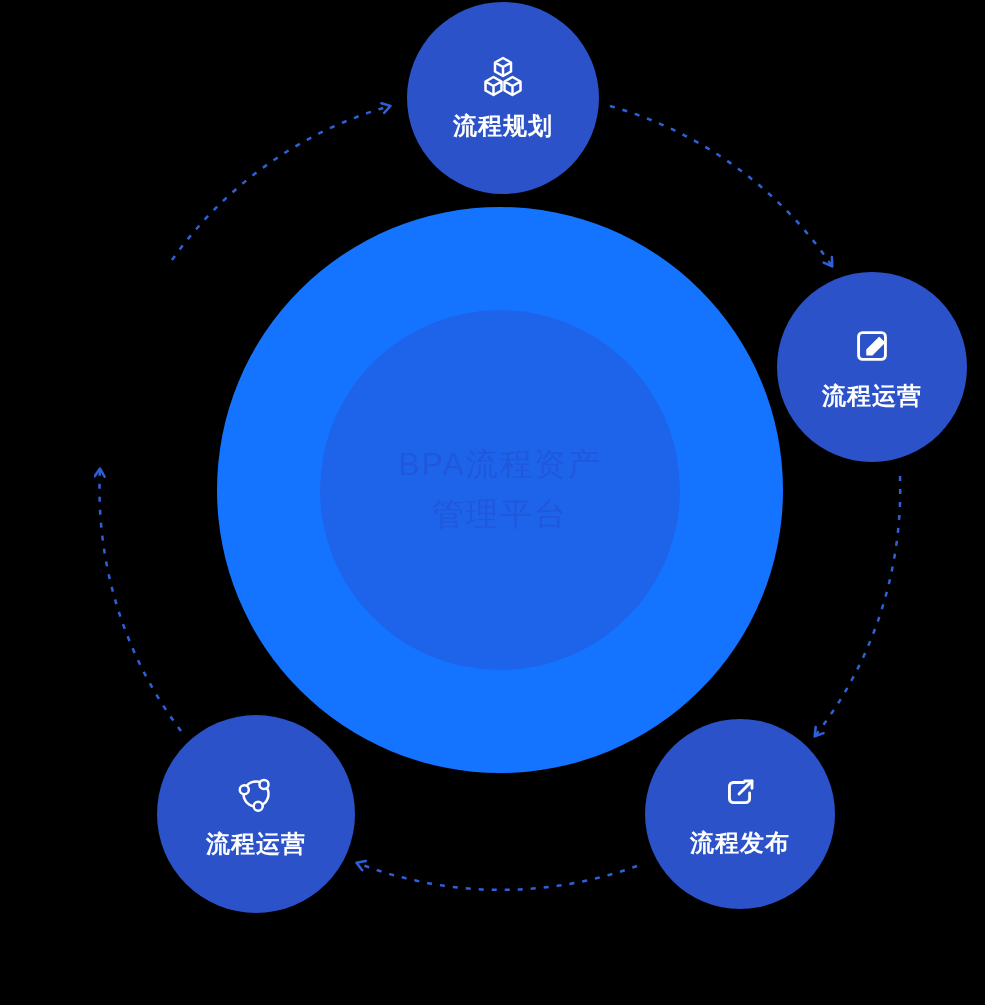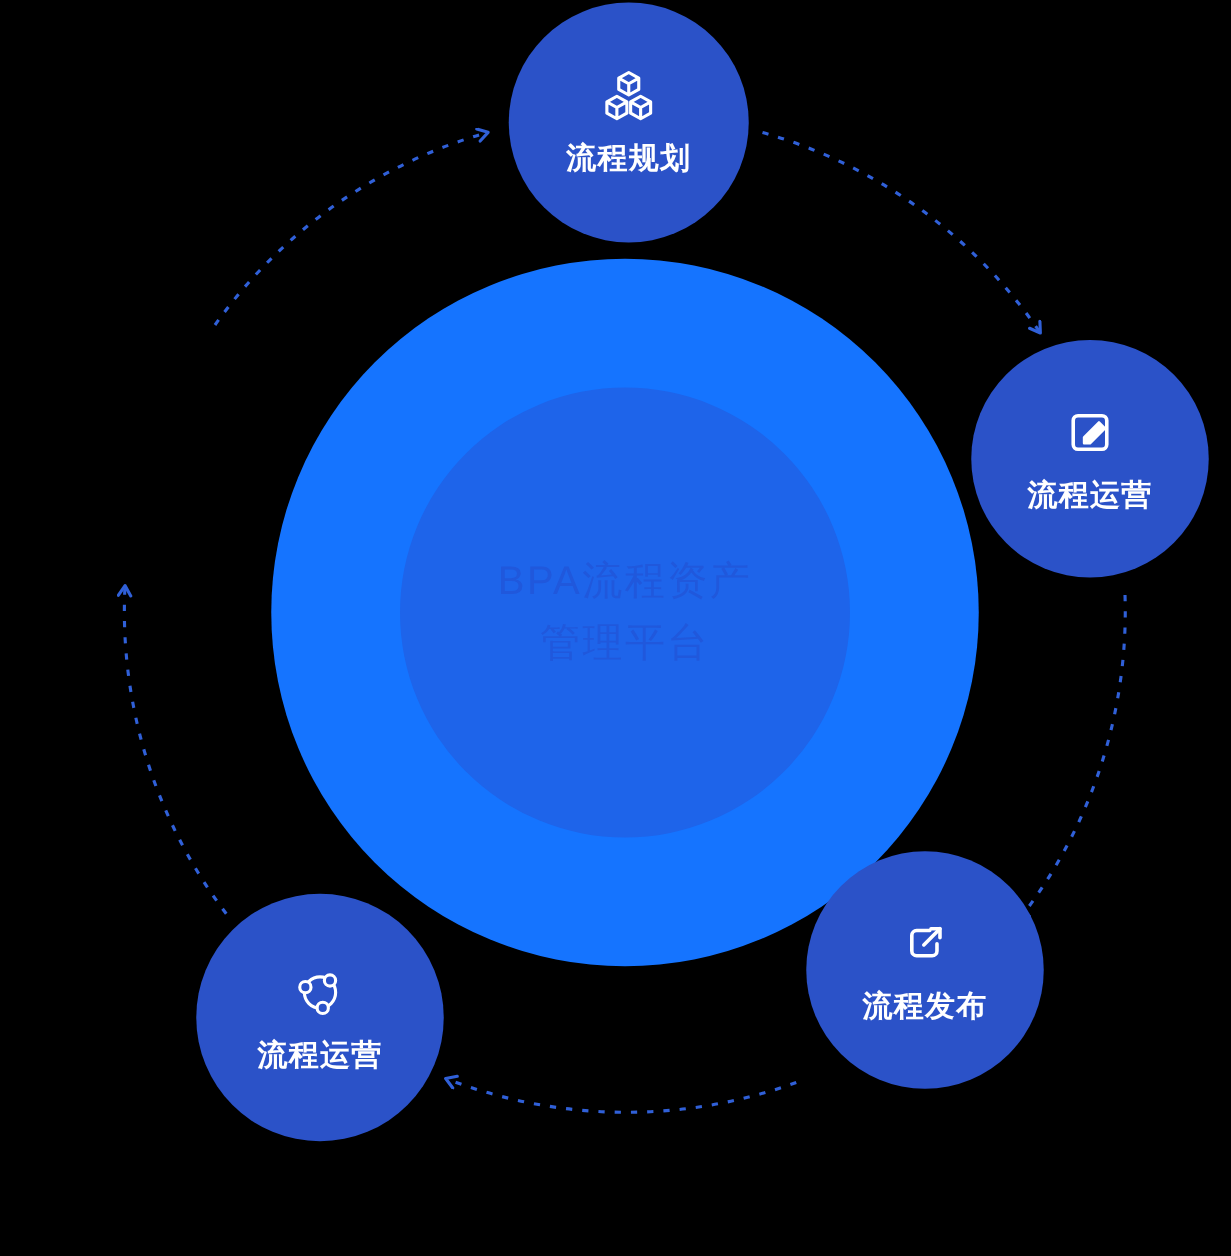--- a/index.html
+++ b/index.html
@@ -75,21 +75,21 @@
   .node .icon svg { display: block; }
   .node .label {
     color: var(--label-text, #ffffff);
     font-size: 24px;
     font-weight: 700;
     letter-spacing: 1px;
     white-space: nowrap;
   }
   .node-planning     { left: 407px; top: 2px;   width: 192px; height: 192px; }
   .node-design       { left: 777px; top: 272px; width: 190px; height: 190px; }
-  .node-publish      { left: 645px; top: 681px; width: 190px; height: 190px; }
+  .node-publish      { left: 645px; top: 719px; width: 190px; height: 190px; }
   .node-operation    { left: 157px; top: 715px; width: 198px; height: 198px; }
   .node-optimization { left: 26px;  top: 266px; width: 190px; height: 190px; }
 
   .icon .st   { fill: none; stroke: var(--icon, #ffffff); }
   .icon .fl   { fill: var(--icon, #ffffff); stroke: var(--icon, #ffffff); }
   .icon .mask { fill: var(--node-fill, #2b52c8); stroke: var(--icon, #ffffff); }
 </style>
 </head>
 <body>
 

